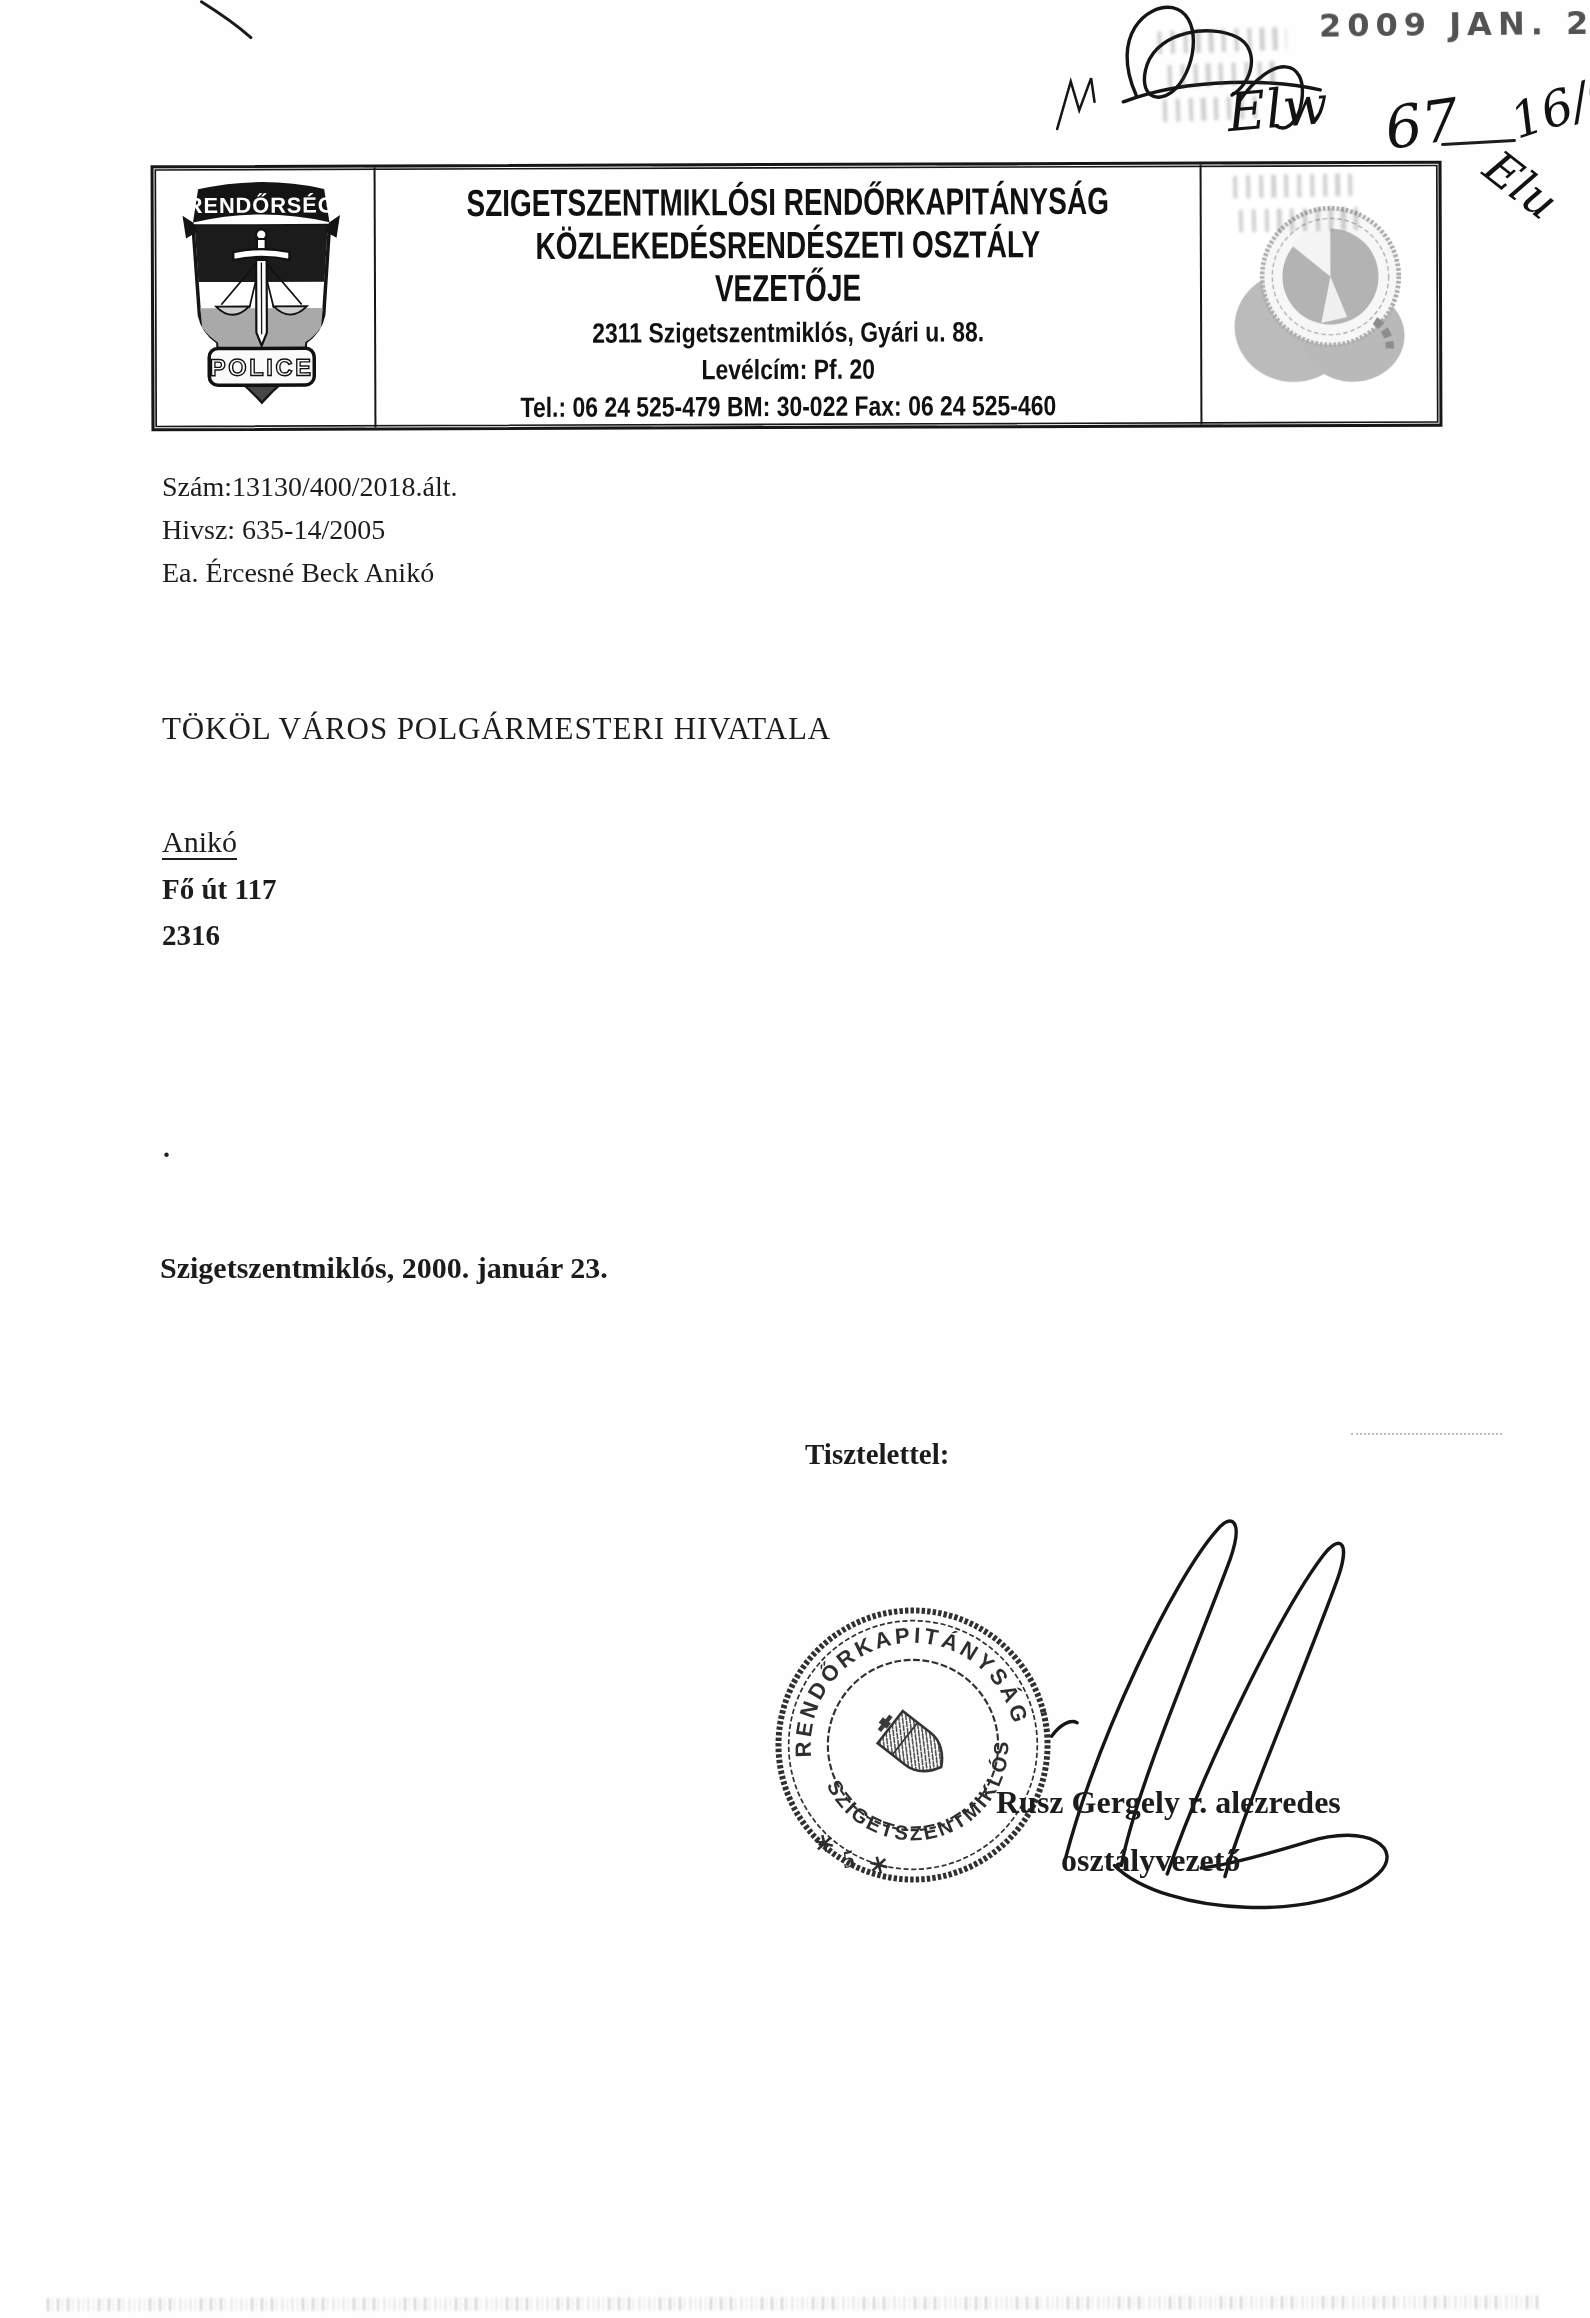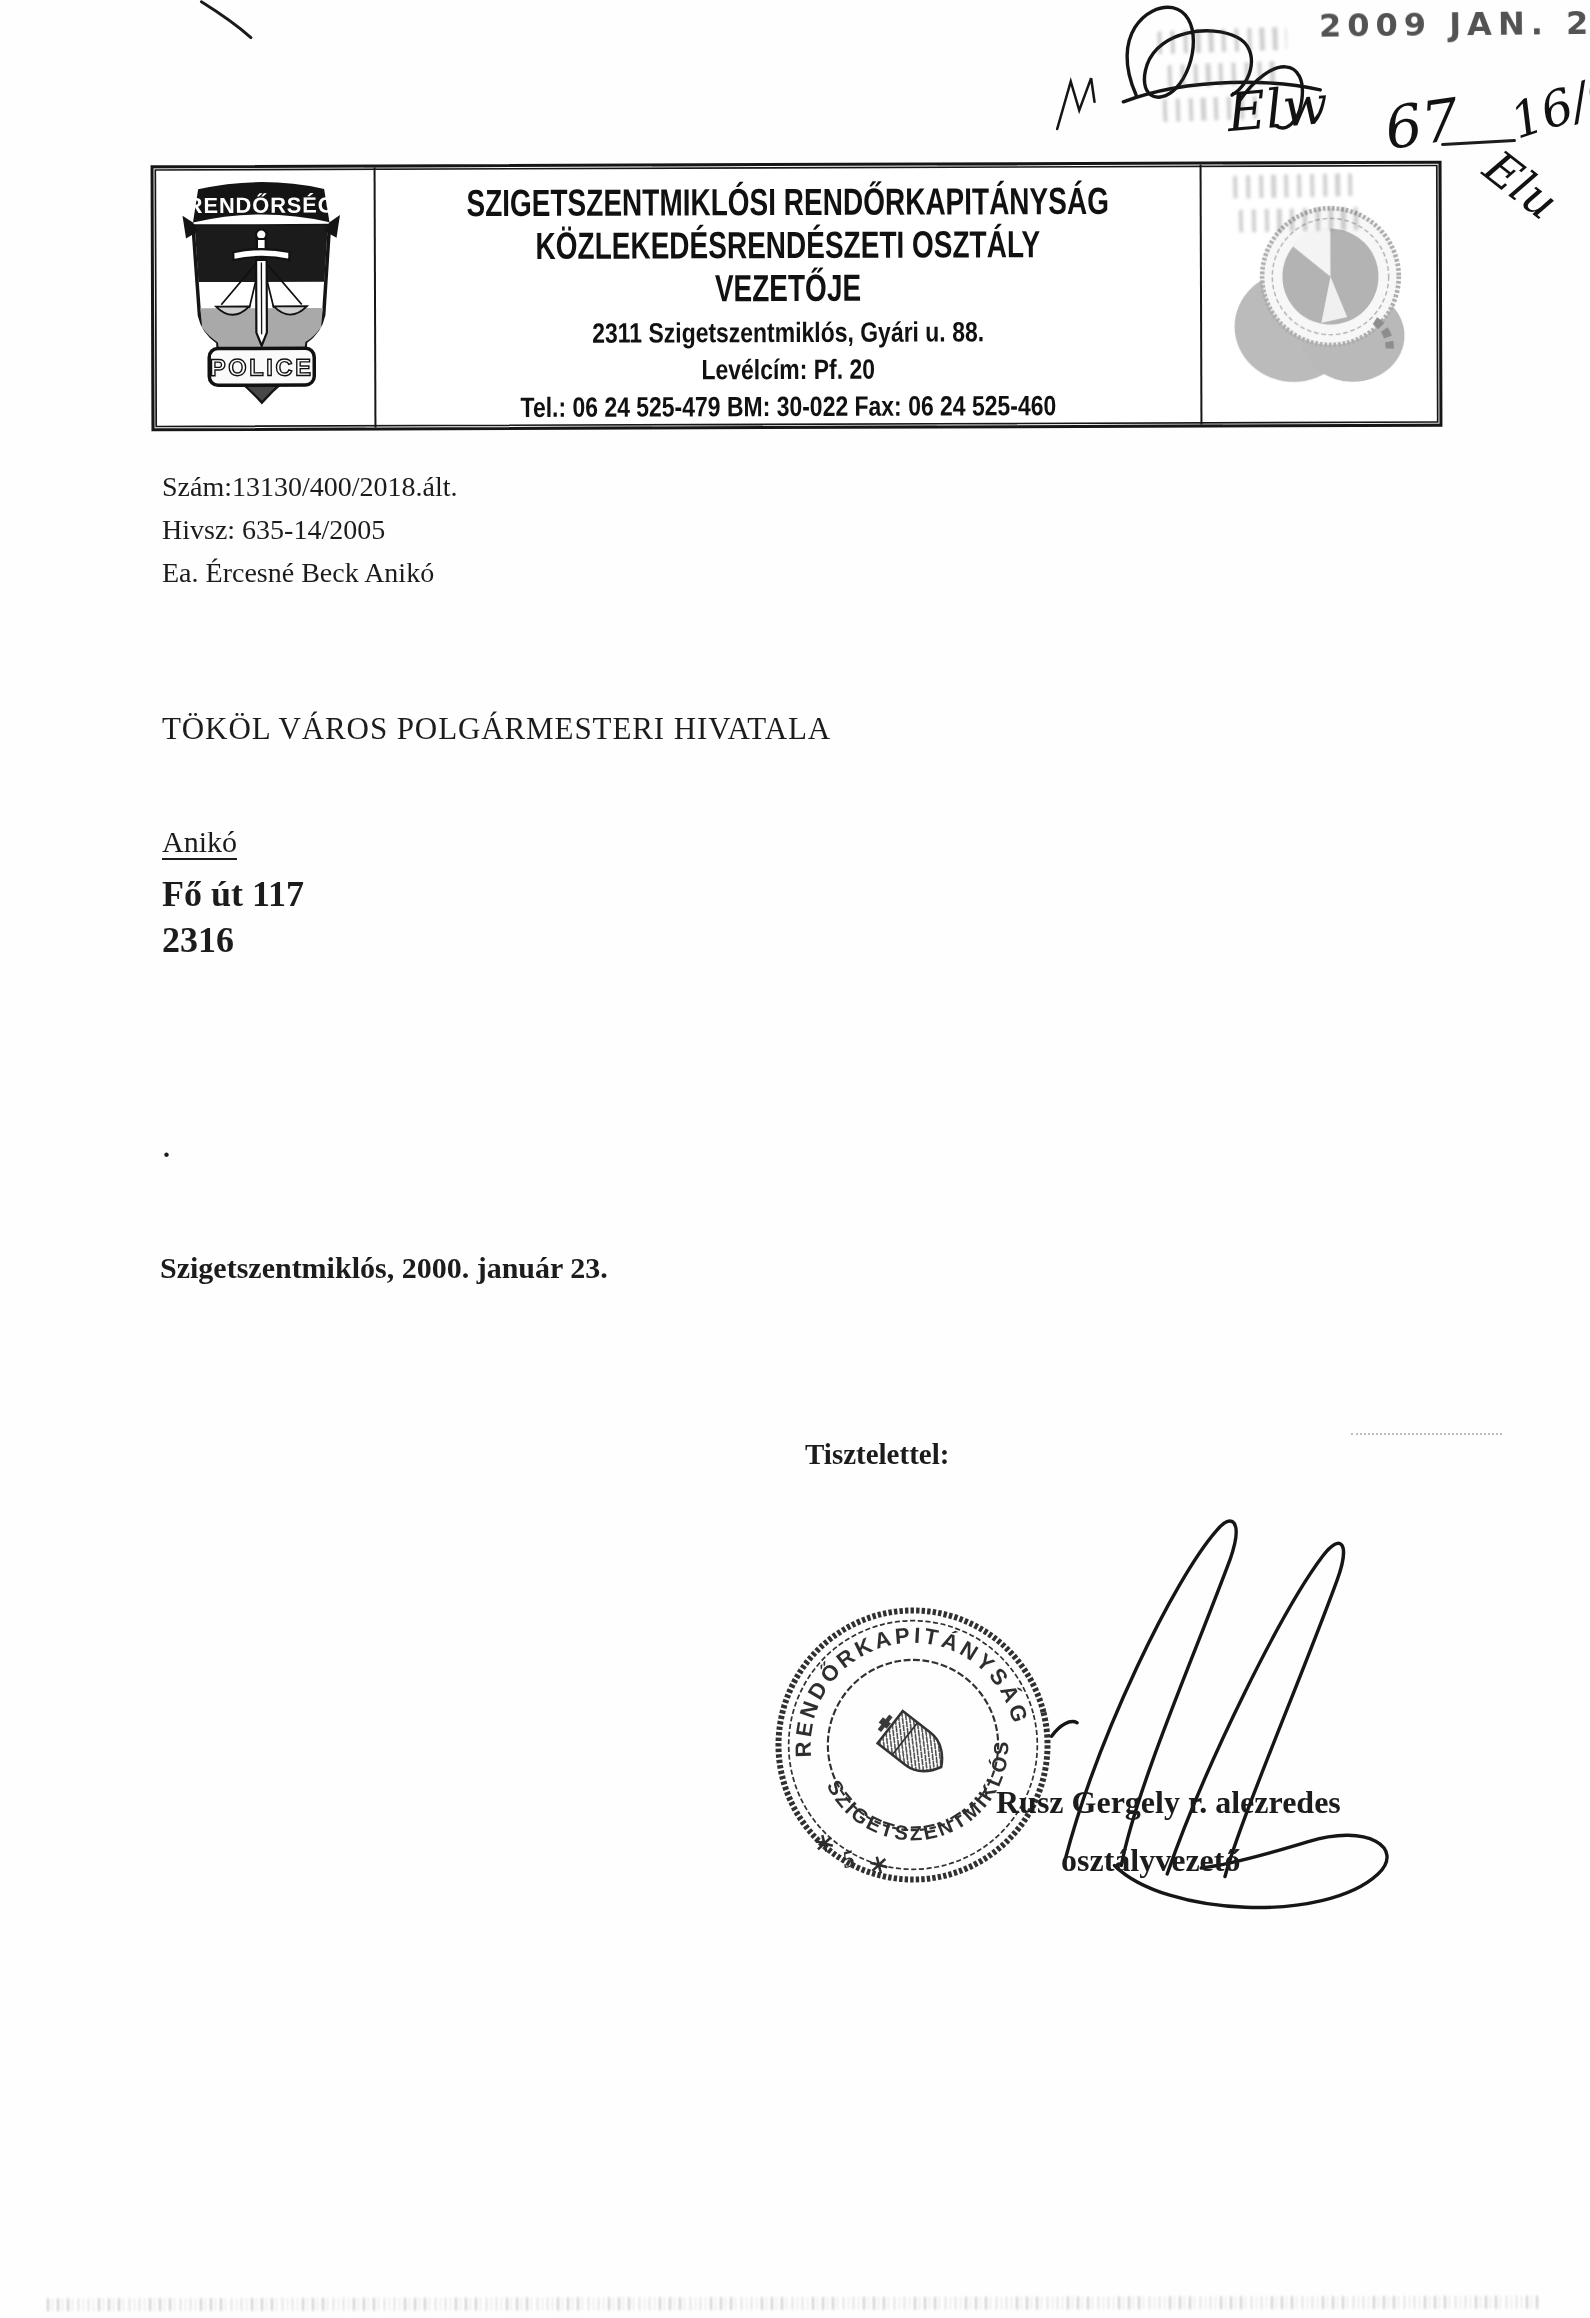--- a/index.html
+++ b/index.html
@@ -32,21 +32,21 @@
   }
   .hdr-small{
     font-family:"Liberation Sans","DejaVu Sans",sans-serif;
     font-weight:bold;font-size:28px;line-height:37px;
     transform:scaleX(.82);color:#111;white-space:nowrap;
   }
   
   .ref-line{font-size:28px;line-height:43px;}
   .recipient-title{font-weight:normal;font-size:31px;letter-spacing:0.9px;}
   .addr-city{font-size:30px;text-decoration:underline;text-underline-offset:6px;text-decoration-thickness:2.1px;}
-  .addr-bold{font-size:36px;font-weight:bold;}
+  .addr-bold{font-size:29px;font-weight:bold;}
   .body-par{font-size:28px;line-height:46px;white-space:pre-wrap;}
   .dateline{font-size:30px;font-weight:bold;}
   .salutation{font-size:29px;font-weight:bold;}
   .signer{font-size:32px;font-weight:bold;margin-top:43px;}
   
   .hand{
     font-family:"DejaVu Serif",serif;font-style:italic;color:#121212;
   }
   .date-stamp{
     font-family:"DejaVu Sans","Liberation Sans",sans-serif;

